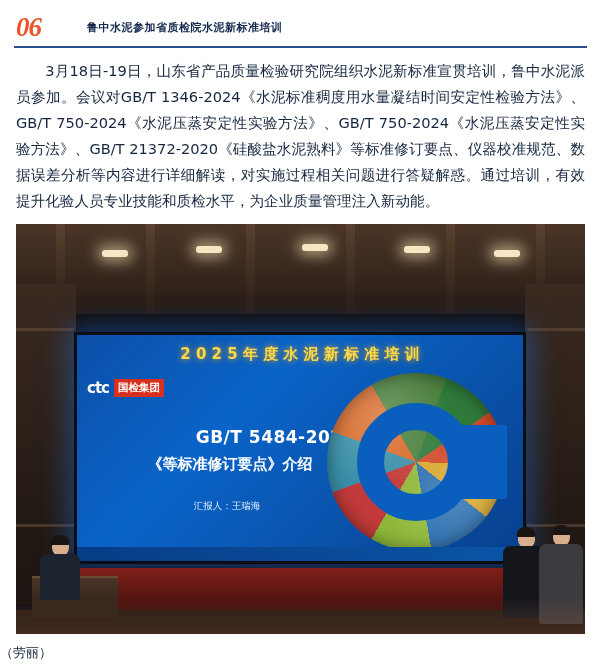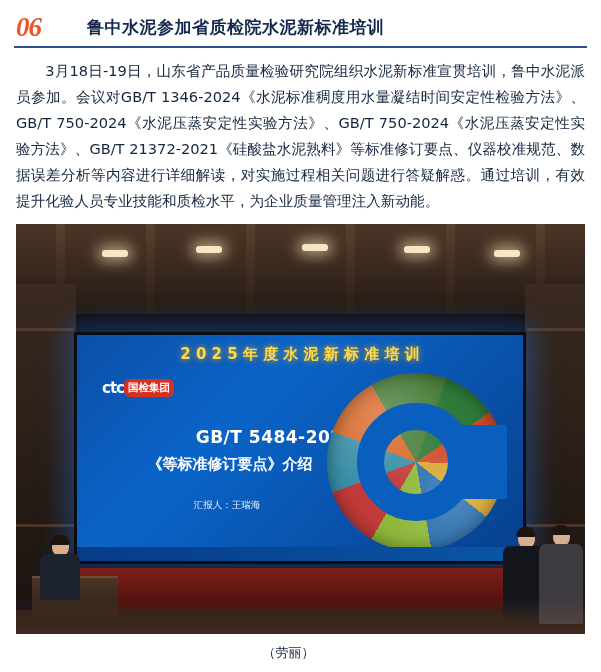--- a/index.html
+++ b/index.html
@@ -37,21 +37,21 @@
     font-weight: bold;
     font-size: 27px;
     color: #e8562a;
     letter-spacing: -1px;
     padding: 0 8px 0 2px;
     line-height: 1;
   }
   .header-title {
     font-family: "DejaVu Sans", "Liberation Sans", sans-serif;
     font-weight: bold;
-    font-size: 17px;
+    font-size: 11px;
     color: #14284e;
     letter-spacing: 0.5px;
     white-space: nowrap;
   }
   
   .body-text {
     margin: 10px 16px 0 16px;
     font-family: "DejaVu Sans", "Liberation Sans", sans-serif;
     font-size: 14.6px;
     line-height: 26px;
@@ -138,38 +138,39 @@
     justify-content: center;
     gap: 7px;
     font-family: "DejaVu Sans", sans-serif;
     font-weight: bold;
     font-size: 15px;
     color: #ffd94a;
     text-shadow: 0 0 6px rgba(255,180,0,.9);
   }
   .ctc-logo {
     position: absolute;
-    left: 25px; top: 44px;
+    left: 10px; top: 44px;
     display: flex;
     align-items: flex-start;
+    gap: 5px;
   }
   .ctc-mark {
     font-family: "DejaVu Sans", sans-serif;
     font-weight: bold;
     font-size: 15px;
     color: #ffffff;
     letter-spacing: -1px;
   }
   .ctc-cn {
     background: #d8301f;
     color: #fff;
     font-size: 10.5px;
     font-weight: bold;
     padding: 2px 4px;
-    border-radius: 6px;
+    border-radius: 0;
     letter-spacing: 0;
   }
   .led-title1 {
     position: absolute;
     left: 28px; top: 92px;
     width: 250px;
     text-align: right;
     font-family: "DejaVu Sans", sans-serif;
     font-weight: bold;
     font-size: 17px;
@@ -184,21 +185,21 @@
     font-family: "DejaVu Sans", sans-serif;
     font-weight: bold;
     font-size: 15px;
     color: #ffffff;
   }
   .led-sub {
     position: absolute;
     left: 60px; top: 164px;
     width: 180px;
     text-align: center;
-    font-family: Liberation Mono, monospace;
+    font-family: Liberation Sans, sans-serif;
     font-size: 9.5px;
     line-height: 14px;
     color: #e8f1ff;
   }
   
   .collage {
     position: absolute;
     right: 18px; top: 38px;
     width: 178px; height: 178px;
     border-radius: 50%;
@@ -316,37 +317,37 @@
   
   .floor-glow {
     position: absolute;
     left: 0; right: 0; bottom: 0;
     height: 36px;
     background: linear-gradient(to bottom, rgba(90,60,40,0), rgba(140,95,60,.35));
   }
   
   .caption {
     margin: 10px 24px 0 0;
-    text-align: center;
+    text-align: left;
     font-family: "DejaVu Sans", "Liberation Sans", sans-serif;
     font-size: 13px;
     color: #15273f;
   }
 </style>
 </head>
 <body>
 
 <div class="page">
 
   <div class="header">
     <div class="header-num">06</div>
     <div class="header-title">鲁中水泥参加省质检院水泥新标准培训</div>
   </div>
 
-  <div class="body-text">3月18日-19日，山东省产品质量检验研究院组织水泥新标准宣贯培训，鲁中水泥派员参加。会议对GB/T 1346-2024《水泥标准稠度用水量凝结时间安定性检验方法》、GB/T 750-2024《水泥压蒸安定性实验方法》、GB/T 750-2024《水泥压蒸安定性实验方法》、GB/T 21372-2021《硅酸盐水泥熟料》等标准修订要点、仪器校准规范、数据误差分析等内容进行详细解读，对实施过程相关问题进行答疑解惑。通过培训，有效提升化验人员专业技能和质检水平，为企业质量管理注入新动能。</div>
+  <div class="body-text">3月18日-19日，山东省产品质量检验研究院组织水泥新标准宣贯培训，鲁中水泥派员参加。会议对GB/T 1346-2024《水泥标准稠度用水量凝结时间安定性检验方法》、GB/T 750-2024《水泥压蒸安定性实验方法》、GB/T 750-2024《水泥压蒸安定性实验方法》、GB/T 21372-2020《硅酸盐水泥熟料》等标准修订要点、仪器校准规范、数据误差分析等内容进行详细解读，对实施过程相关问题进行答疑解惑。通过培训，有效提升化验人员专业技能和质检水平，为企业质量管理注入新动能。</div>
 
   <div class="photo-wrap">
     <div class="photo">
       <div class="room-bg"></div>
 
       <div class="ceiling"></div>
       <div class="beam" style="left:40px"></div>
       <div class="beam" style="left:130px"></div>
       <div class="beam" style="left:230px"></div>
       <div class="beam" style="left:330px"></div>

